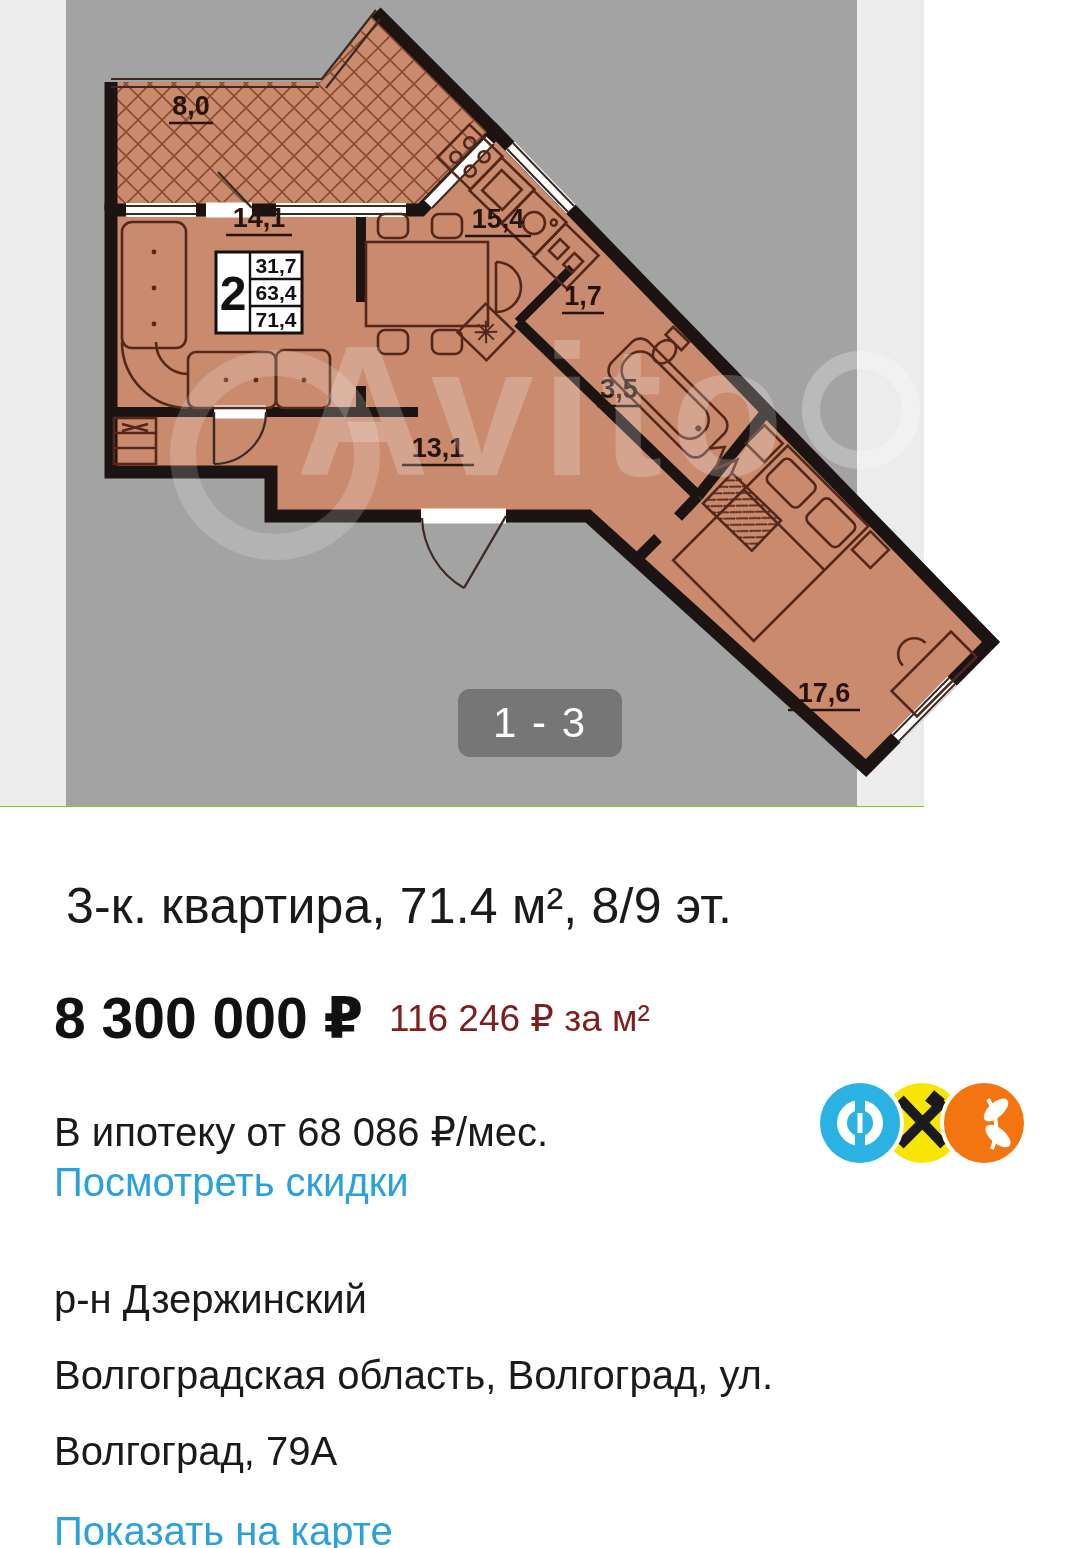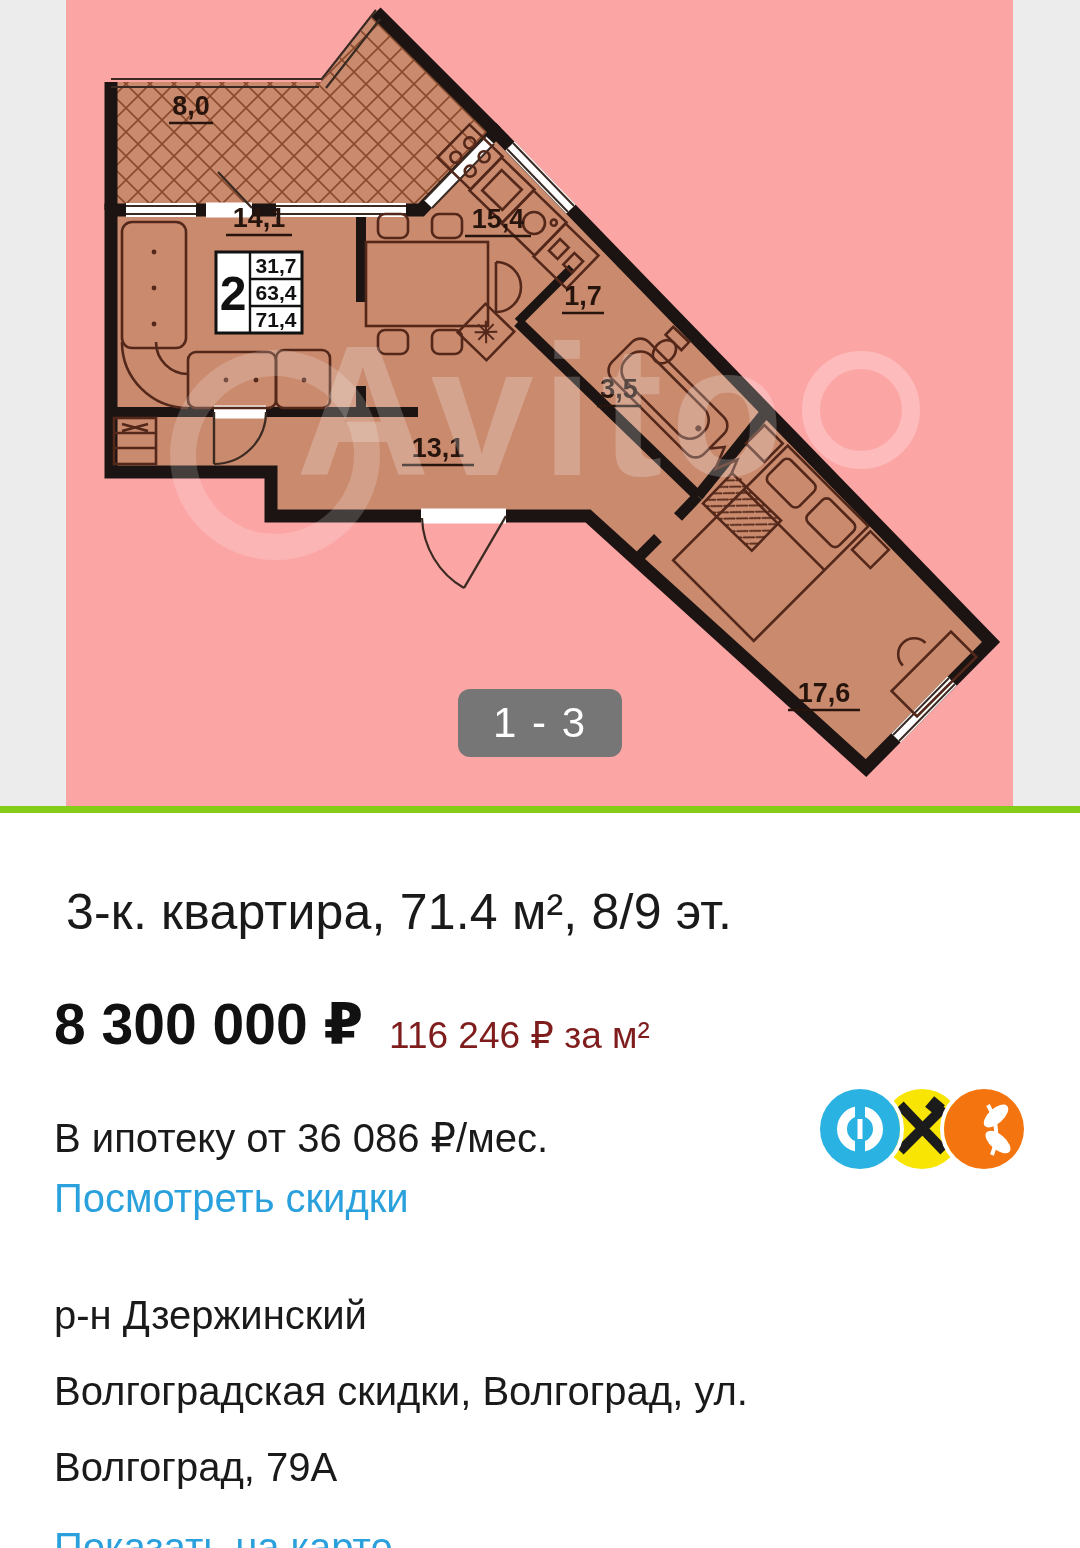--- a/index.html
+++ b/index.html
@@ -2,38 +2,38 @@
 <html><head>
 <meta charset="utf-8">
 <style>
   html,body{margin:0;padding:0;}
   body{
     width:1080px;height:1548px;background:#ffffff;
     font-family:"Liberation Sans","DejaVu Sans",sans-serif;color:#1c1c1c;
     overflow:hidden;position:relative;
   }
   
-  .photo-section{position:relative;width:1080px;height:806px;background:#fca5a5;border-bottom:7px solid #84cc16;}
+  .photo-section{position:relative;width:924px;height:806px;background:#a3a3a3;border-bottom:1px solid #84cc16;}
   .gutter{position:absolute;top:0;bottom:0;width:66px;background:#ececec;}
   .gutter.left{left:0;}
   .gutter.right{right:0;width:67px;}
   svg.plan{position:absolute;left:66px;top:0;}
   .counter-badge{
     position:absolute;left:458px;top:689px;width:164px;height:68px;
     background:#767676;border-radius:12px;color:#ffffff;font-size:42px;
     display:flex;align-items:center;justify-content:center;letter-spacing:2px;
   }
   
   .content{position:relative;padding:58px 54px 0 54px;}
   .title{font-size:50px;font-weight:400;margin:12px;color:#1a1a1a;letter-spacing:.2px;}
-  .price-row{display:flex;align-items:flex-end;margin-top:50px;gap:26px;}
+  .price-row{display:flex;align-items:center;margin-top:50px;gap:26px;}
   .price{font-size:57px;font-weight:700;color:#111;}
   .per-m2{font-size:37px;color:#7f1d1d;}
   .mortgage{margin-top:58px;font-size:40px;color:#1a1a1a;}
-  .blue-link{display:inline-block;margin-top:15px;font-size:40px;color:#2aa0dc;text-decoration:none;cursor:pointer;}
+  .blue-link{display:inline-block;margin-top:5px;font-size:40px;color:#2aa0dc;text-decoration:none;cursor:pointer;}
   .bank-logos{position:absolute;top:272px;right:52px;display:flex;}
   .bank-logo{width:88px;height:88px;border-radius:50%;border:4px solid #fff;box-sizing:border-box;position:relative;background:transparent;}
   .bank-logo + .bank-logo{margin-left:-26px;}
   .bank-logo.z1{z-index:1;}
   .bank-logo.z2{z-index:2;}
   .bank-logo.z3{z-index:3;}
   .bank-logo svg{display:block;width:80px;height:80px;}
   .location{margin-top:56px;}
   .location p{margin:0;font-size:40px;line-height:76px;color:#1a1a1a;}
   .map-link{margin-top:20px;}
@@ -237,21 +237,21 @@
 </div>
 
 <div class="content">
   <h1 class="title">3-к. квартира, 71.4 м², 8/9 эт.</h1>
 
   <div class="price-row">
     <span class="price">8 300 000 ₽</span>
     <span class="per-m2">116 246 ₽ за м²</span>
   </div>
 
-  <div class="mortgage">В ипотеку от 36 086 ₽/мес.</div>
+  <div class="mortgage">В ипотеку от 68 086 ₽/мес.</div>
   <a class="blue-link">Посмотреть скидки</a>
 
   <div class="bank-logos">
     <span class="bank-logo z3">
       <svg viewBox="0 0 80 80">
         <circle cx="40" cy="40" r="40" fill="#29b2e2"></circle>
         <circle cx="40" cy="40" r="18" fill="none" stroke="#ffffff" stroke-width="10"></circle>
         <rect x="35" y="8" width="10" height="64" fill="#29b2e2"></rect>
         <rect x="37.5" y="30" width="5" height="20" fill="#ffffff"></rect>
       </svg>
@@ -268,17 +268,17 @@
         <circle cx="40" cy="40" r="40" fill="#f4740f"></circle>
         <ellipse cx="52" cy="27" rx="15" ry="7.5" fill="#ffffff" transform="rotate(-42 52 27)"></ellipse>
         <ellipse cx="54" cy="53" rx="15" ry="7.5" fill="#ffffff" transform="rotate(40 54 53)"></ellipse>
         <path d="M44,16 Q58,40 48,66" stroke="#ffffff" stroke-width="4" fill="none"></path>
       </svg>
     </span>
   </div>
 
   <div class="location">
     <p>р-н Дзержинский</p>
-    <p>Волгоградская скидки, Волгоград, ул.</p>
+    <p>Волгоградская область, Волгоград, ул.</p>
     <p>Волгоград, 79А</p>
     <a class="blue-link map-link">Показать на карте</a>
   </div>
 </div>
 
 </body></html>

